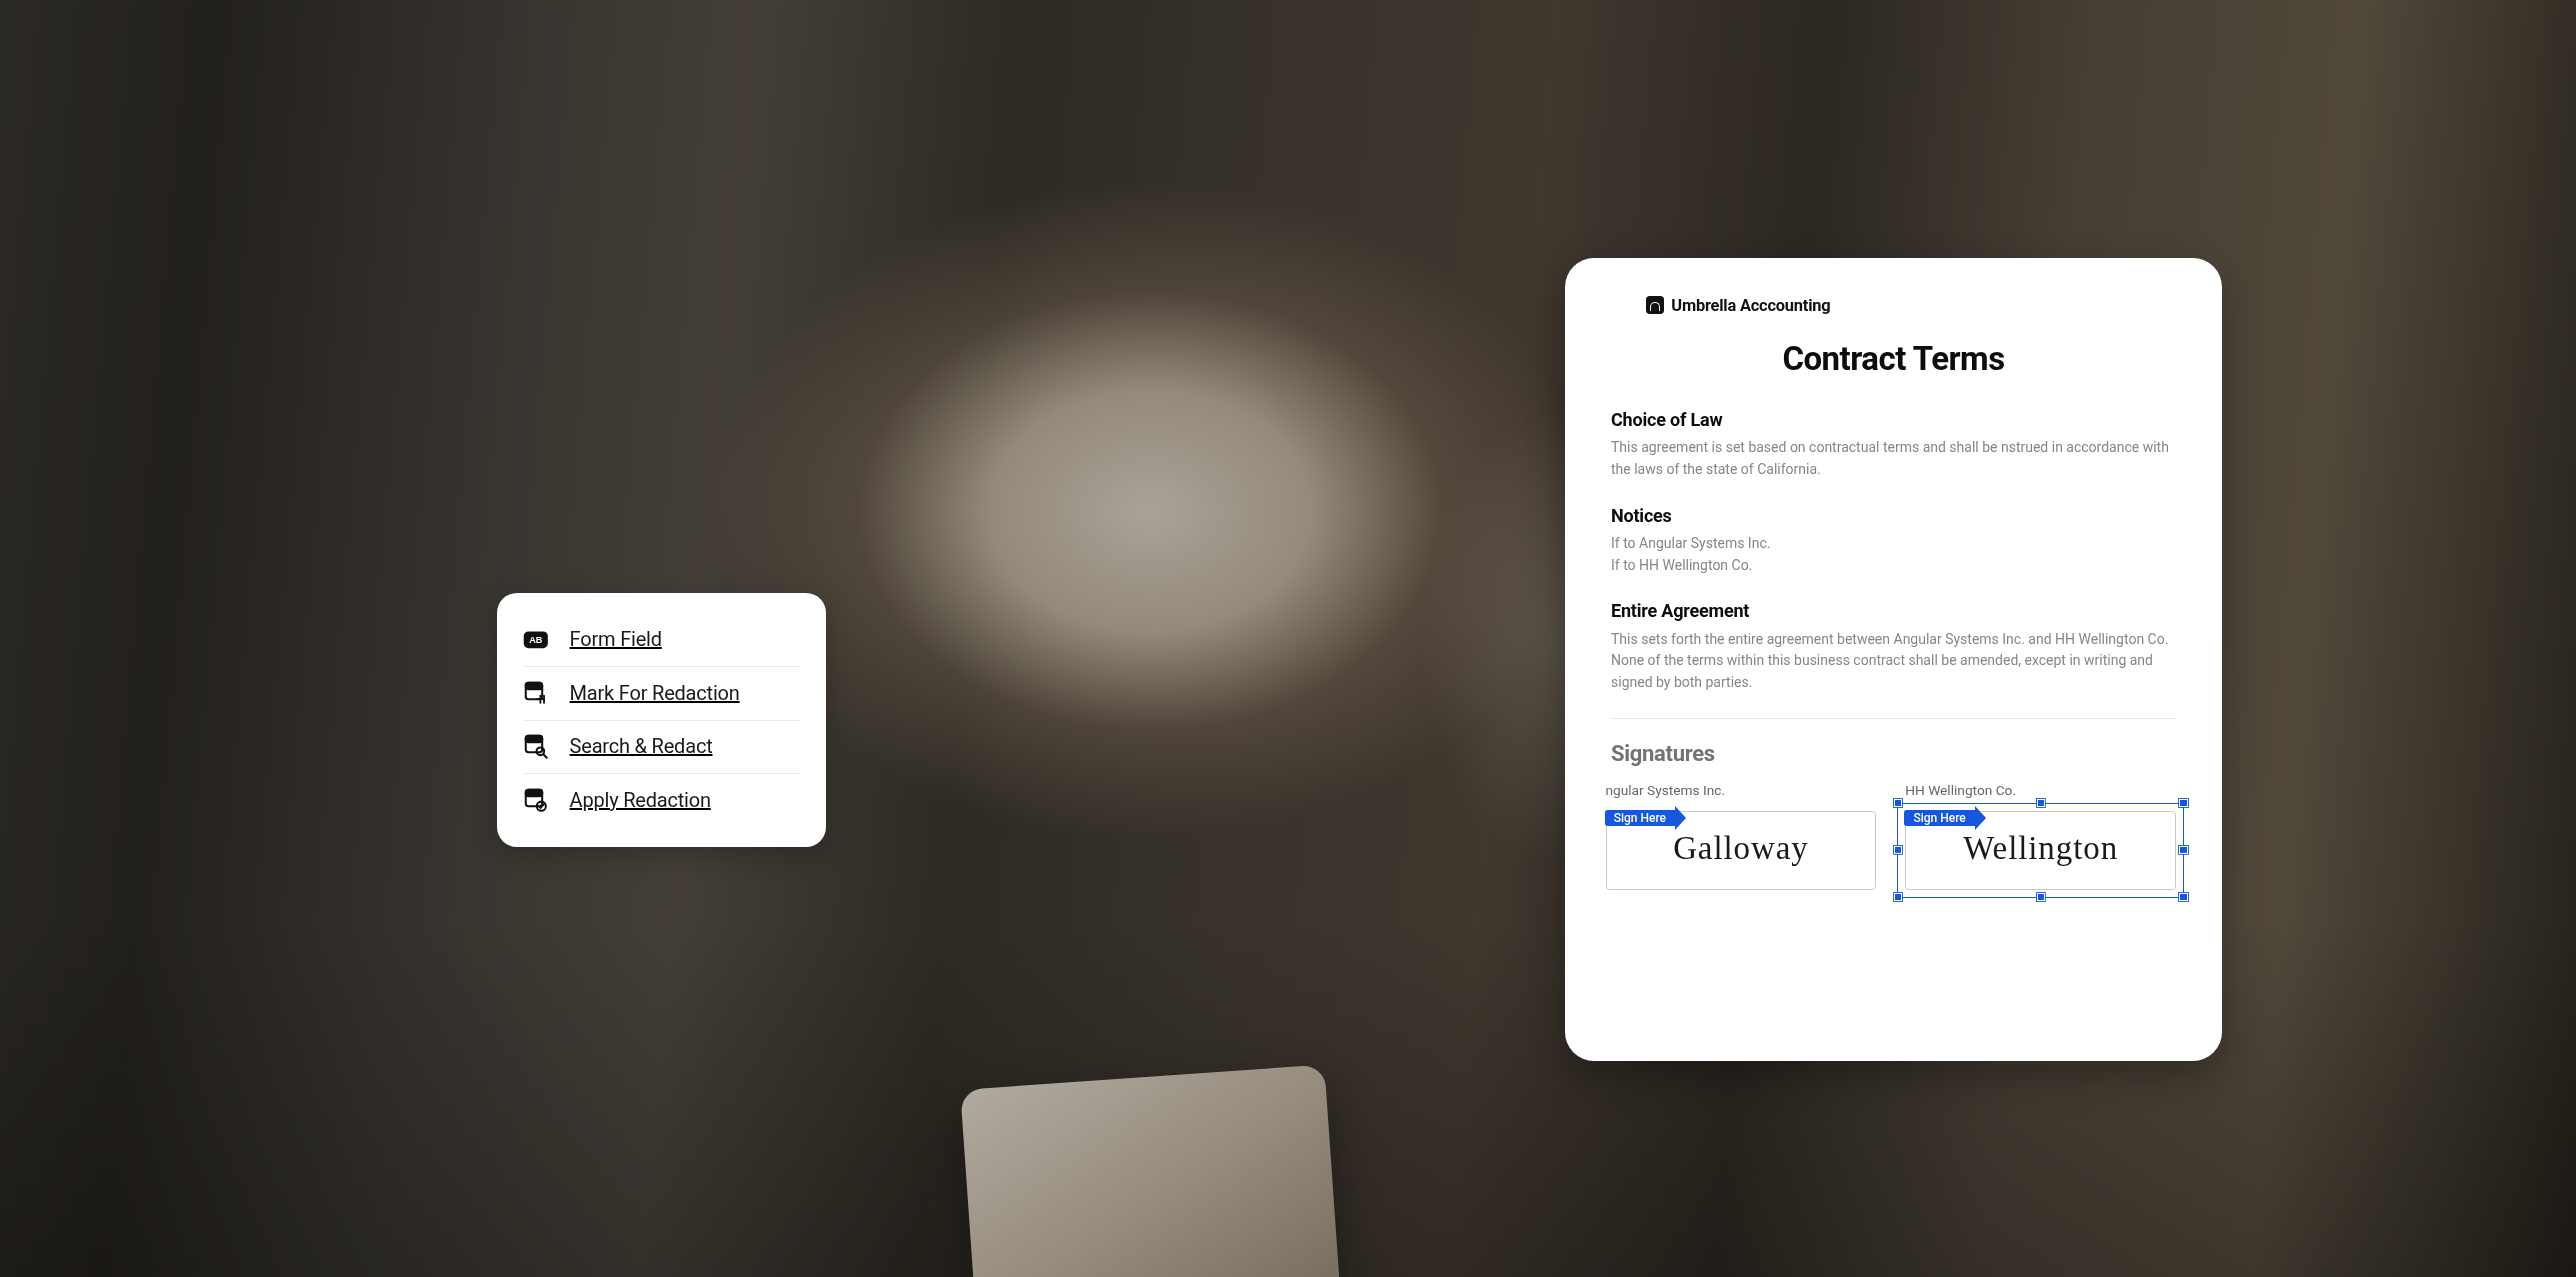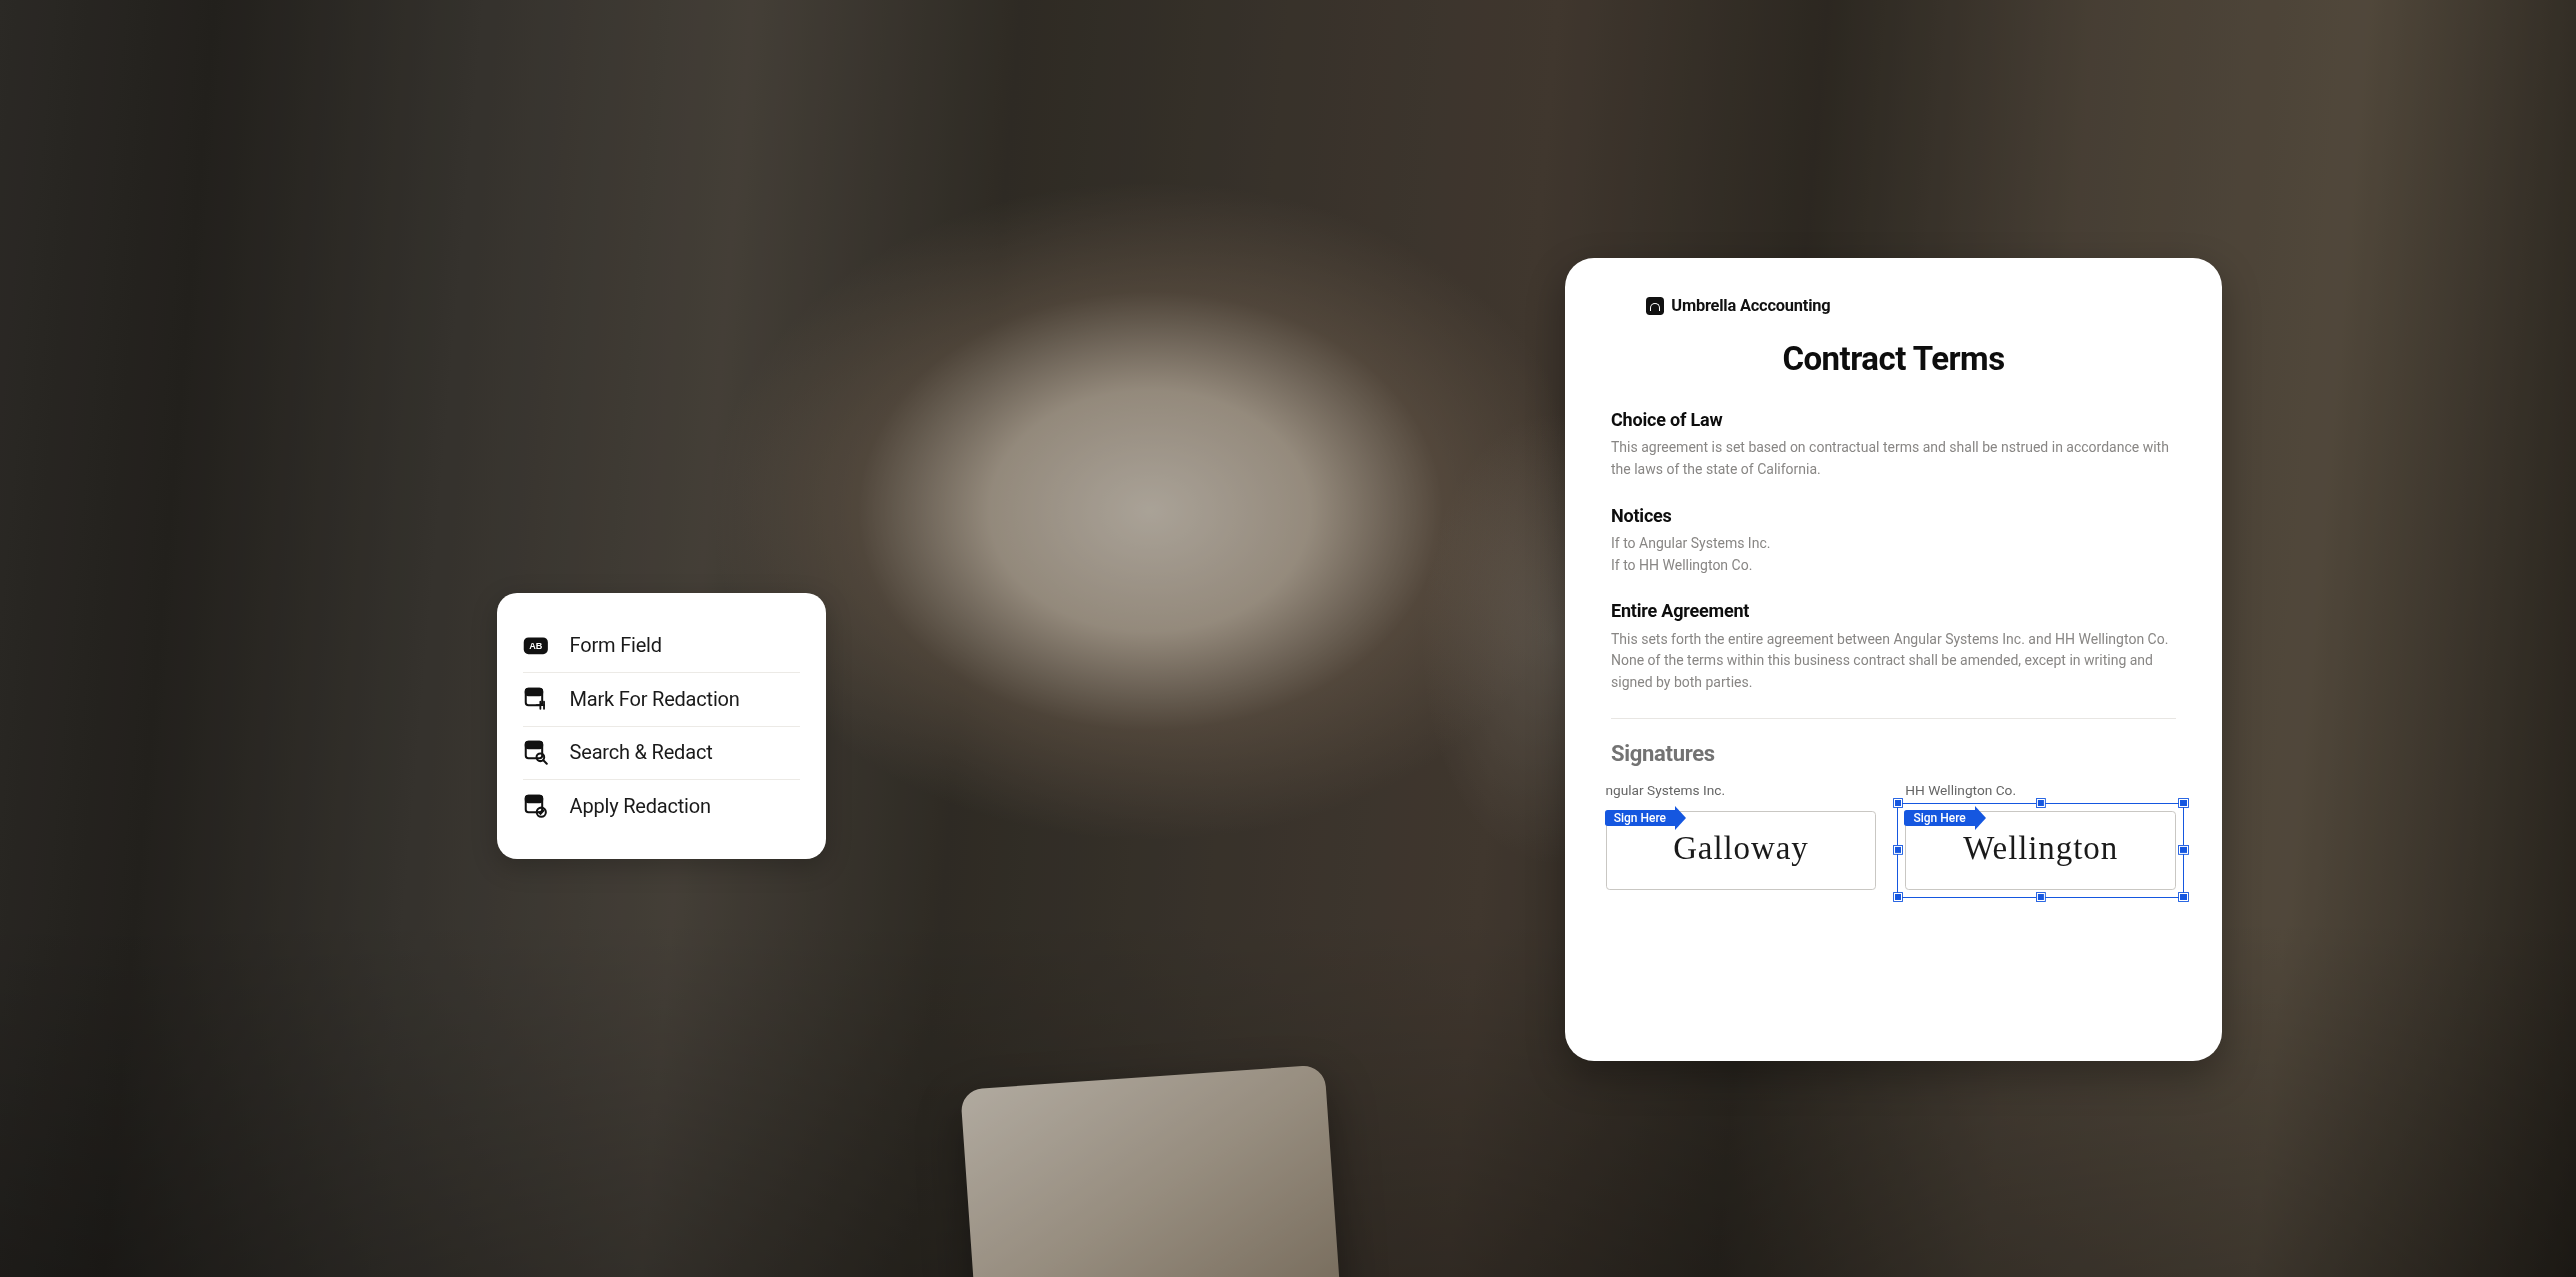--- a/index.html
+++ b/index.html
@@ -45,21 +45,22 @@
 
     
     .menu-panel {
       position: absolute;
       left: 497px;
       top: 593px;
       width: 329px;
       background: #ffffff;
       border-radius: 20px;
       box-shadow: 0 7.3px 25.6px rgba(0,0,0,0.22);
-      padding: 26px 0;
+      padding: 20px 0;
+      text-decoration: underline;
     }
     .menu-item {
       display: flex;
       align-items: center;
       padding: 12.8px 25.6px 13.7px 25.6px;
       position: relative;
       cursor: pointer;
     }
     .menu-item + .menu-item::before {
       content:"";
@@ -89,21 +90,21 @@
       top: 258px;
       width: 657px;
       height: 803px;
       background: #ffffff;
       border-radius: 29px;
       box-shadow: 0 14.6px 38px rgba(0,0,0,0.30);
       padding: 38px 46px 46px 46px;
       overflow: hidden;
     }
     .logo-row {
-      display:flex; align-items:center; gap: 7.3px;
+      display:flex; gap: 7.3px;
       margin-bottom: 24px;
       padding-left: 35px;
     }
     .logo-mark {
       width: 18px; height: 18px;
       background: #111;
       border-radius: 3.7px;
       position: relative;
     }
     .logo-mark::after {

